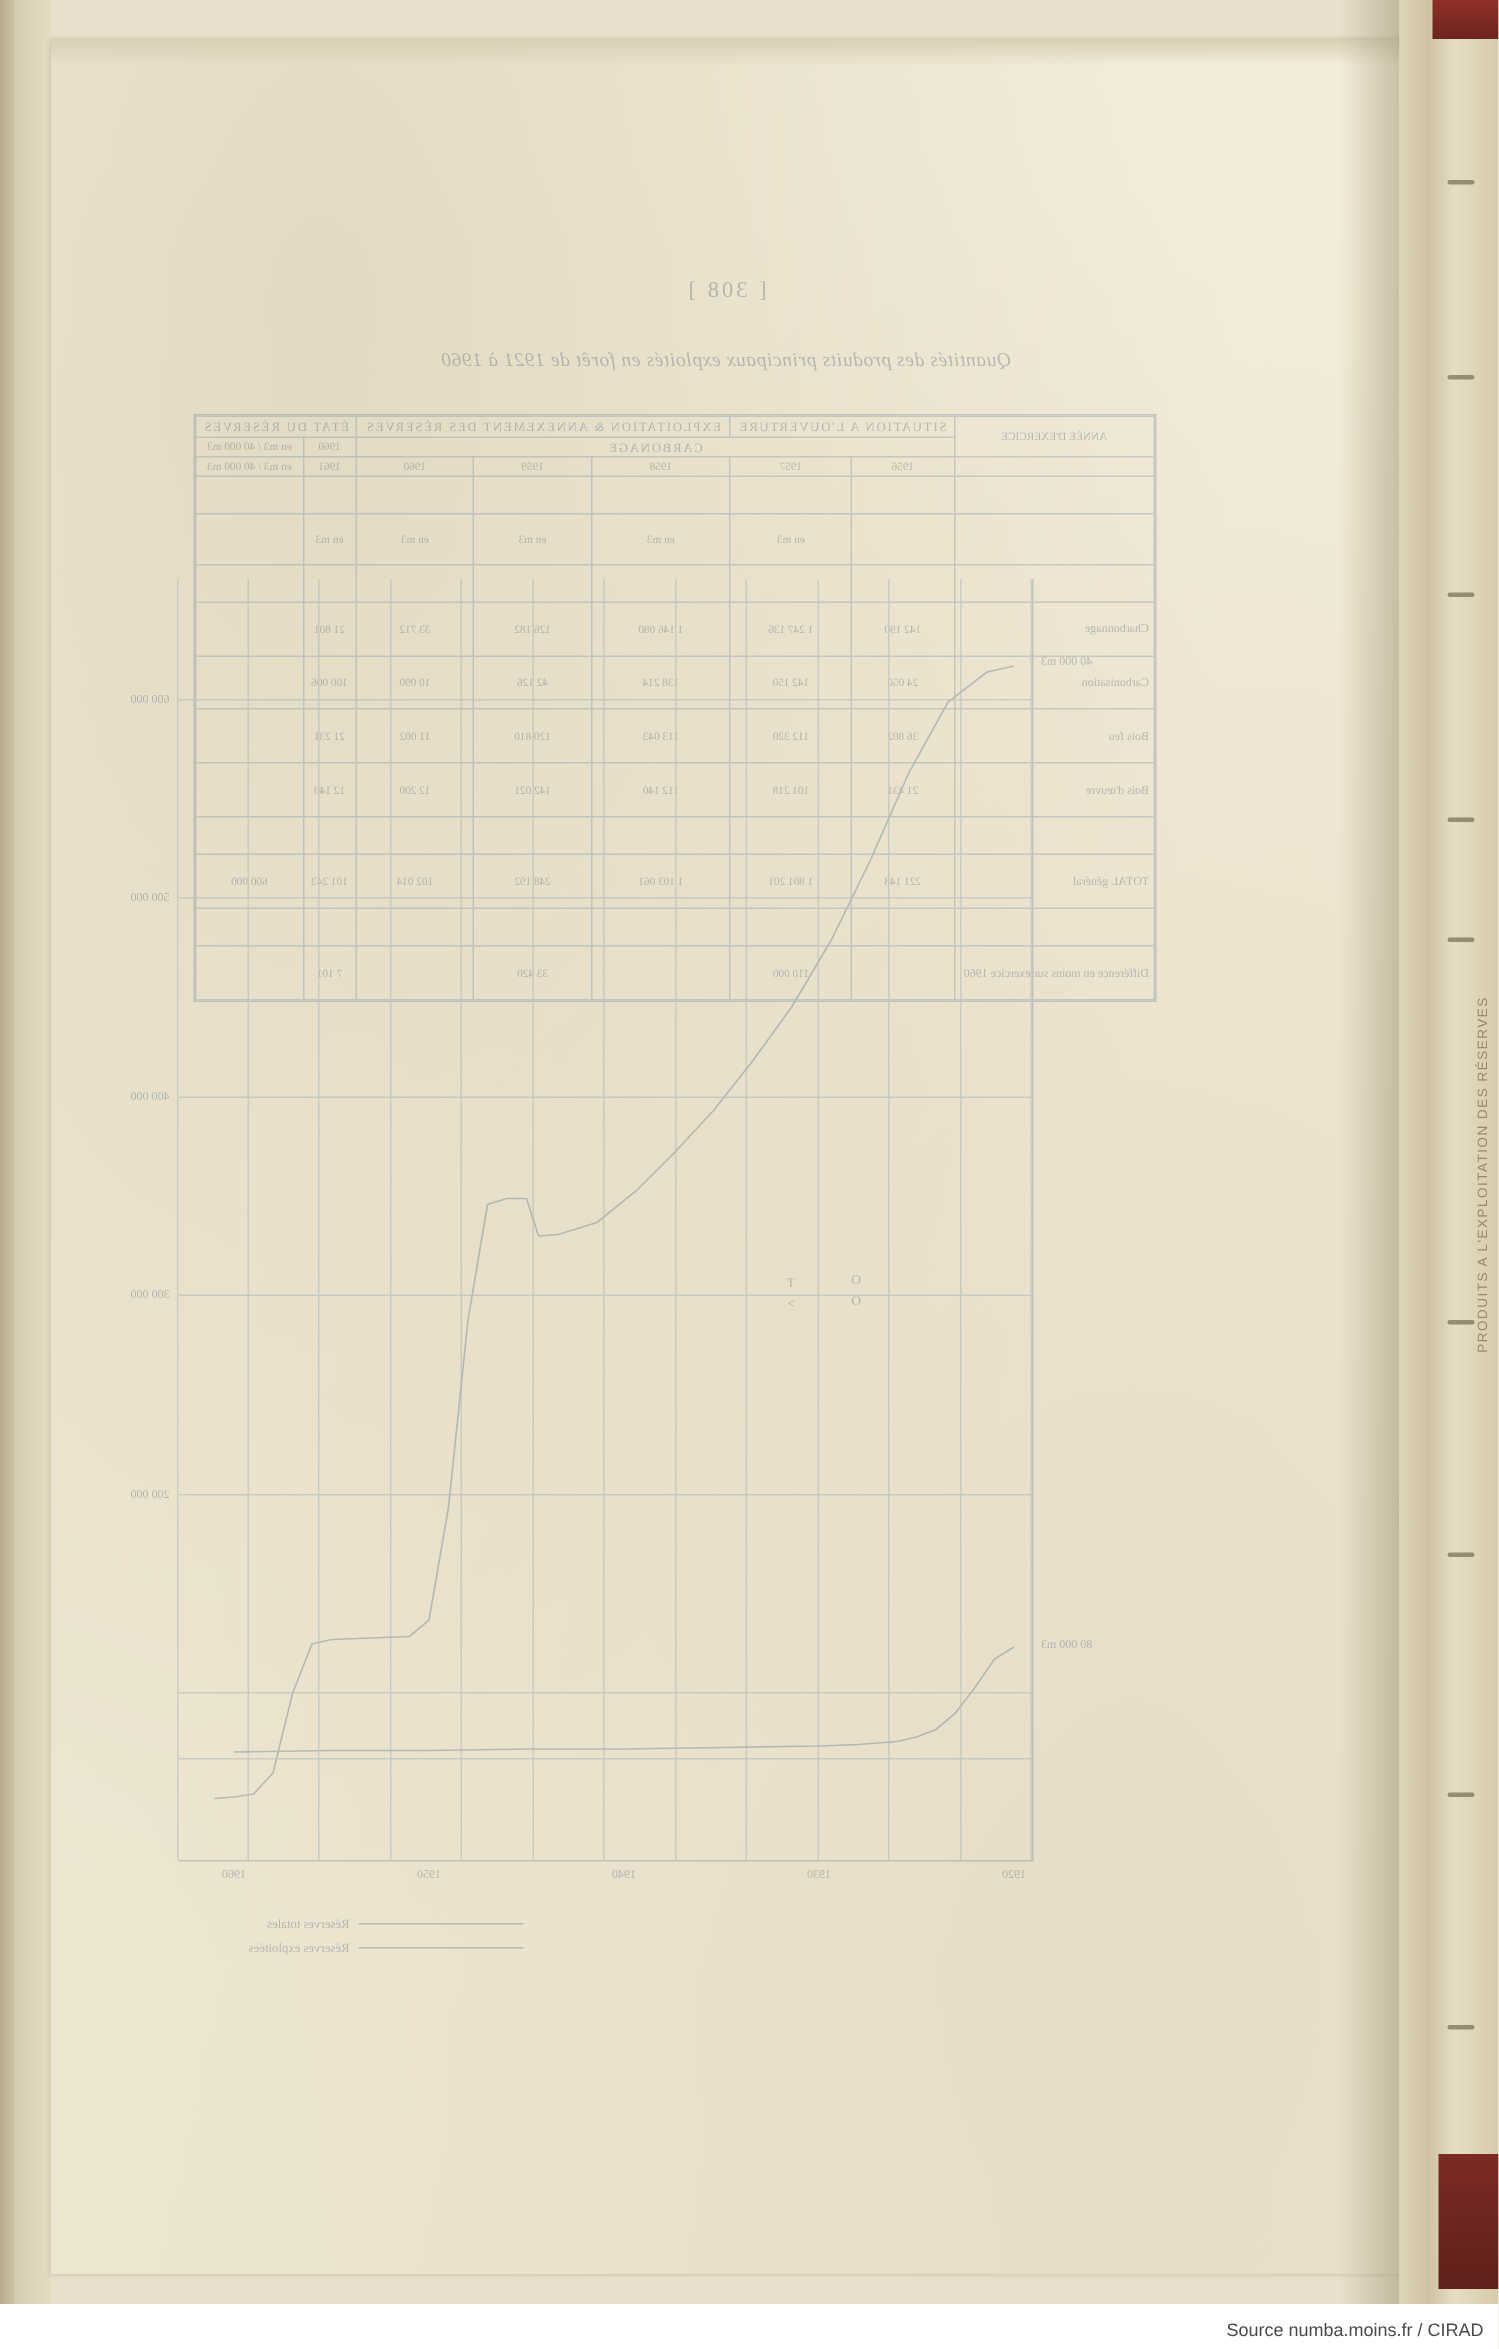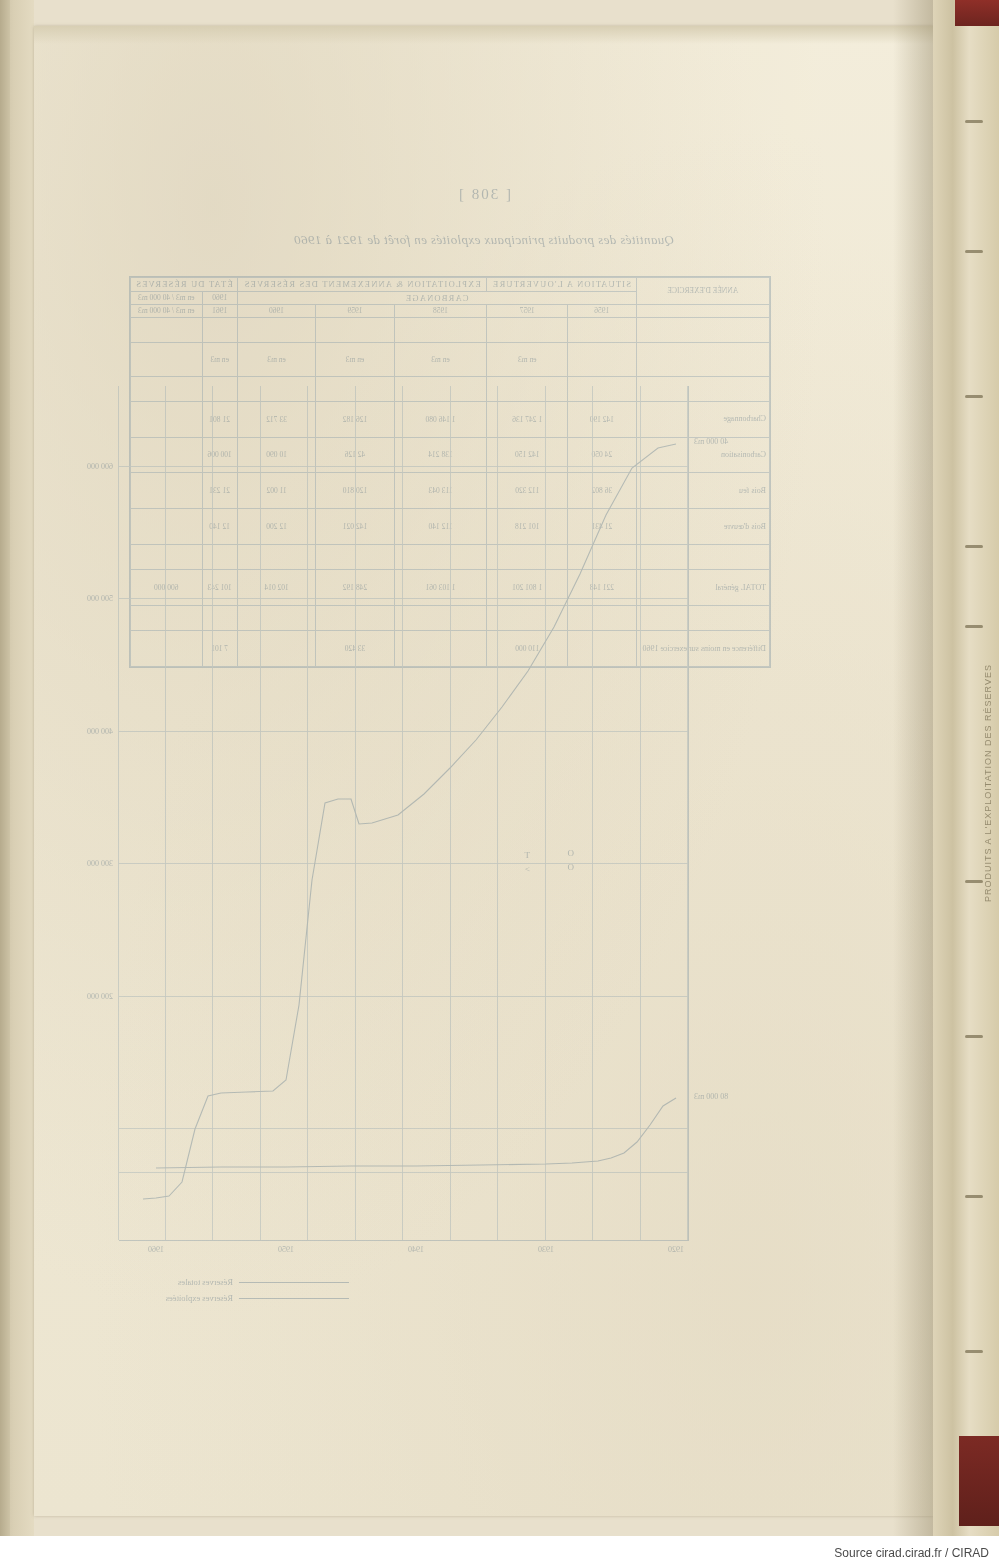--- a/index.html
+++ b/index.html
@@ -499,14 +499,14 @@
     <div class="stitch" style="top:880px"></div>
     <div class="stitch" style="top:1035px"></div>
     <div class="stitch" style="top:1195px"></div>
     <div class="stitch" style="top:1350px"></div>
     <div class="spine-text">PRODUITS A L'EXPLOITATION DES RÉSERVES</div>
   </div>
   <div class="red-top"></div>
   <div class="red-bottom"></div>
 
   <div class="bottom-white"></div>
-  <div class="source">Source cirad.cirad.fr / CIRAD</div>
+  <div class="source">Source numba.moins.fr / CIRAD</div>
 </div>
 
 </body></html>

